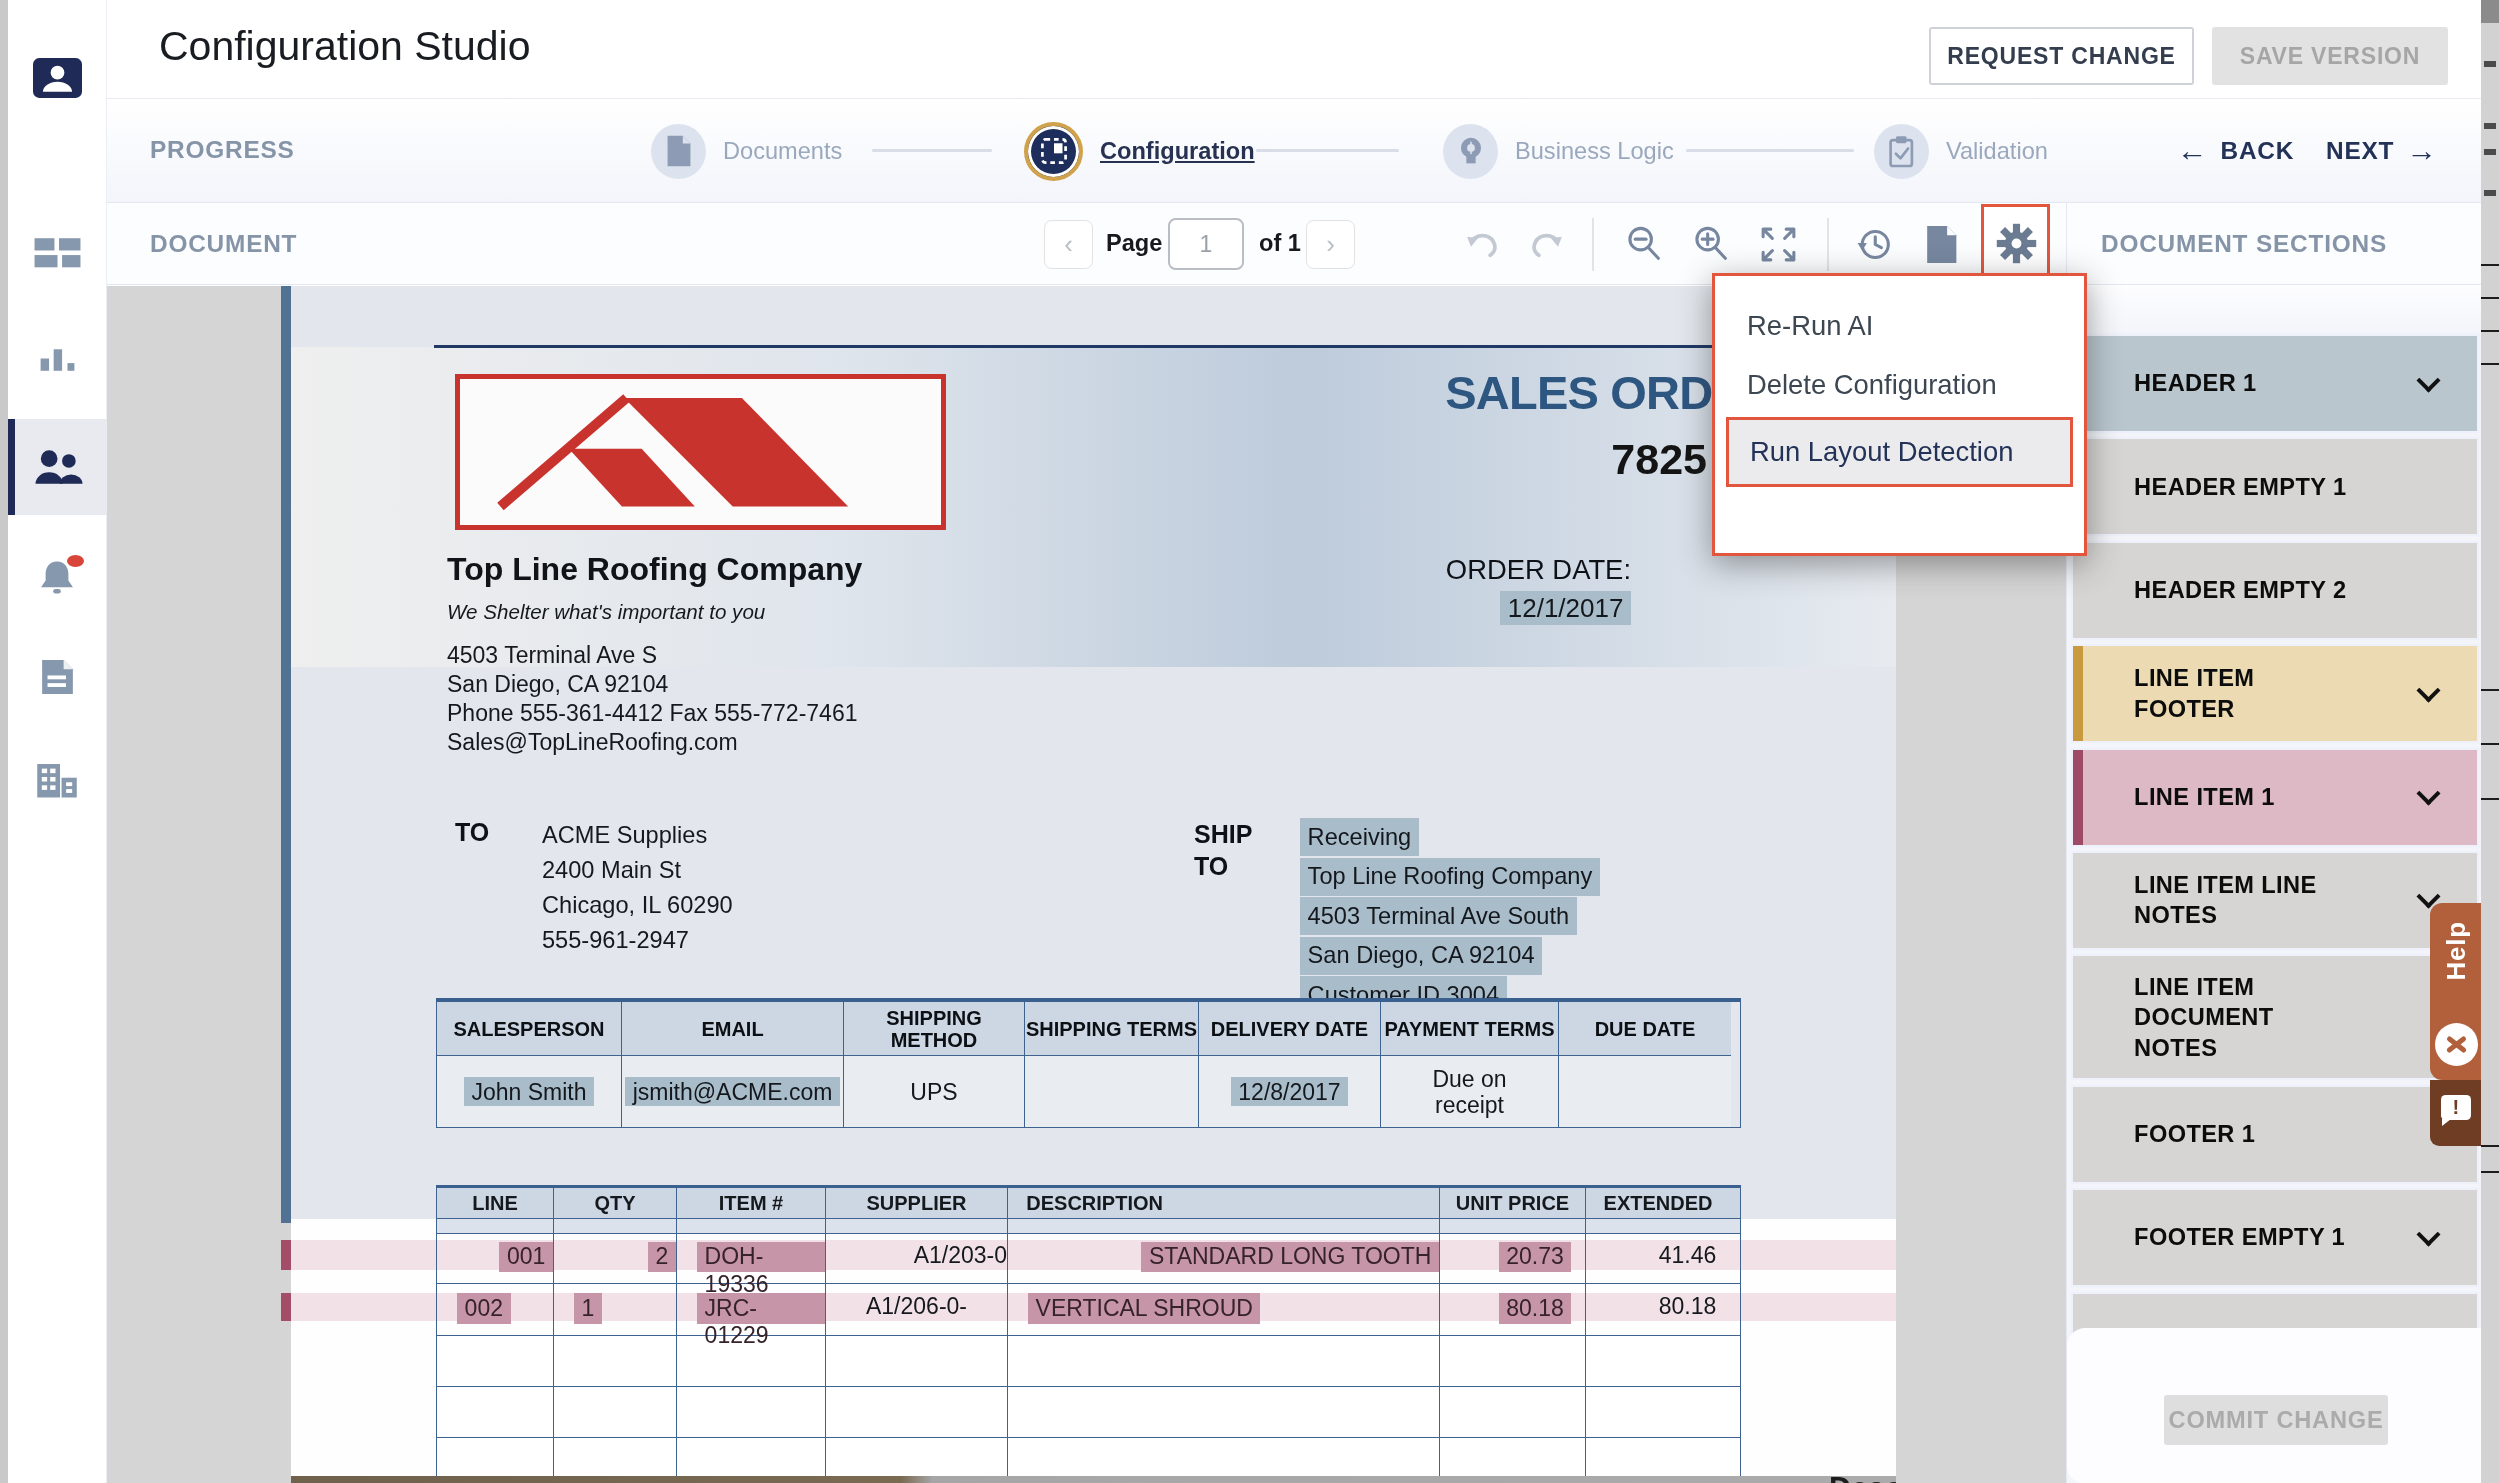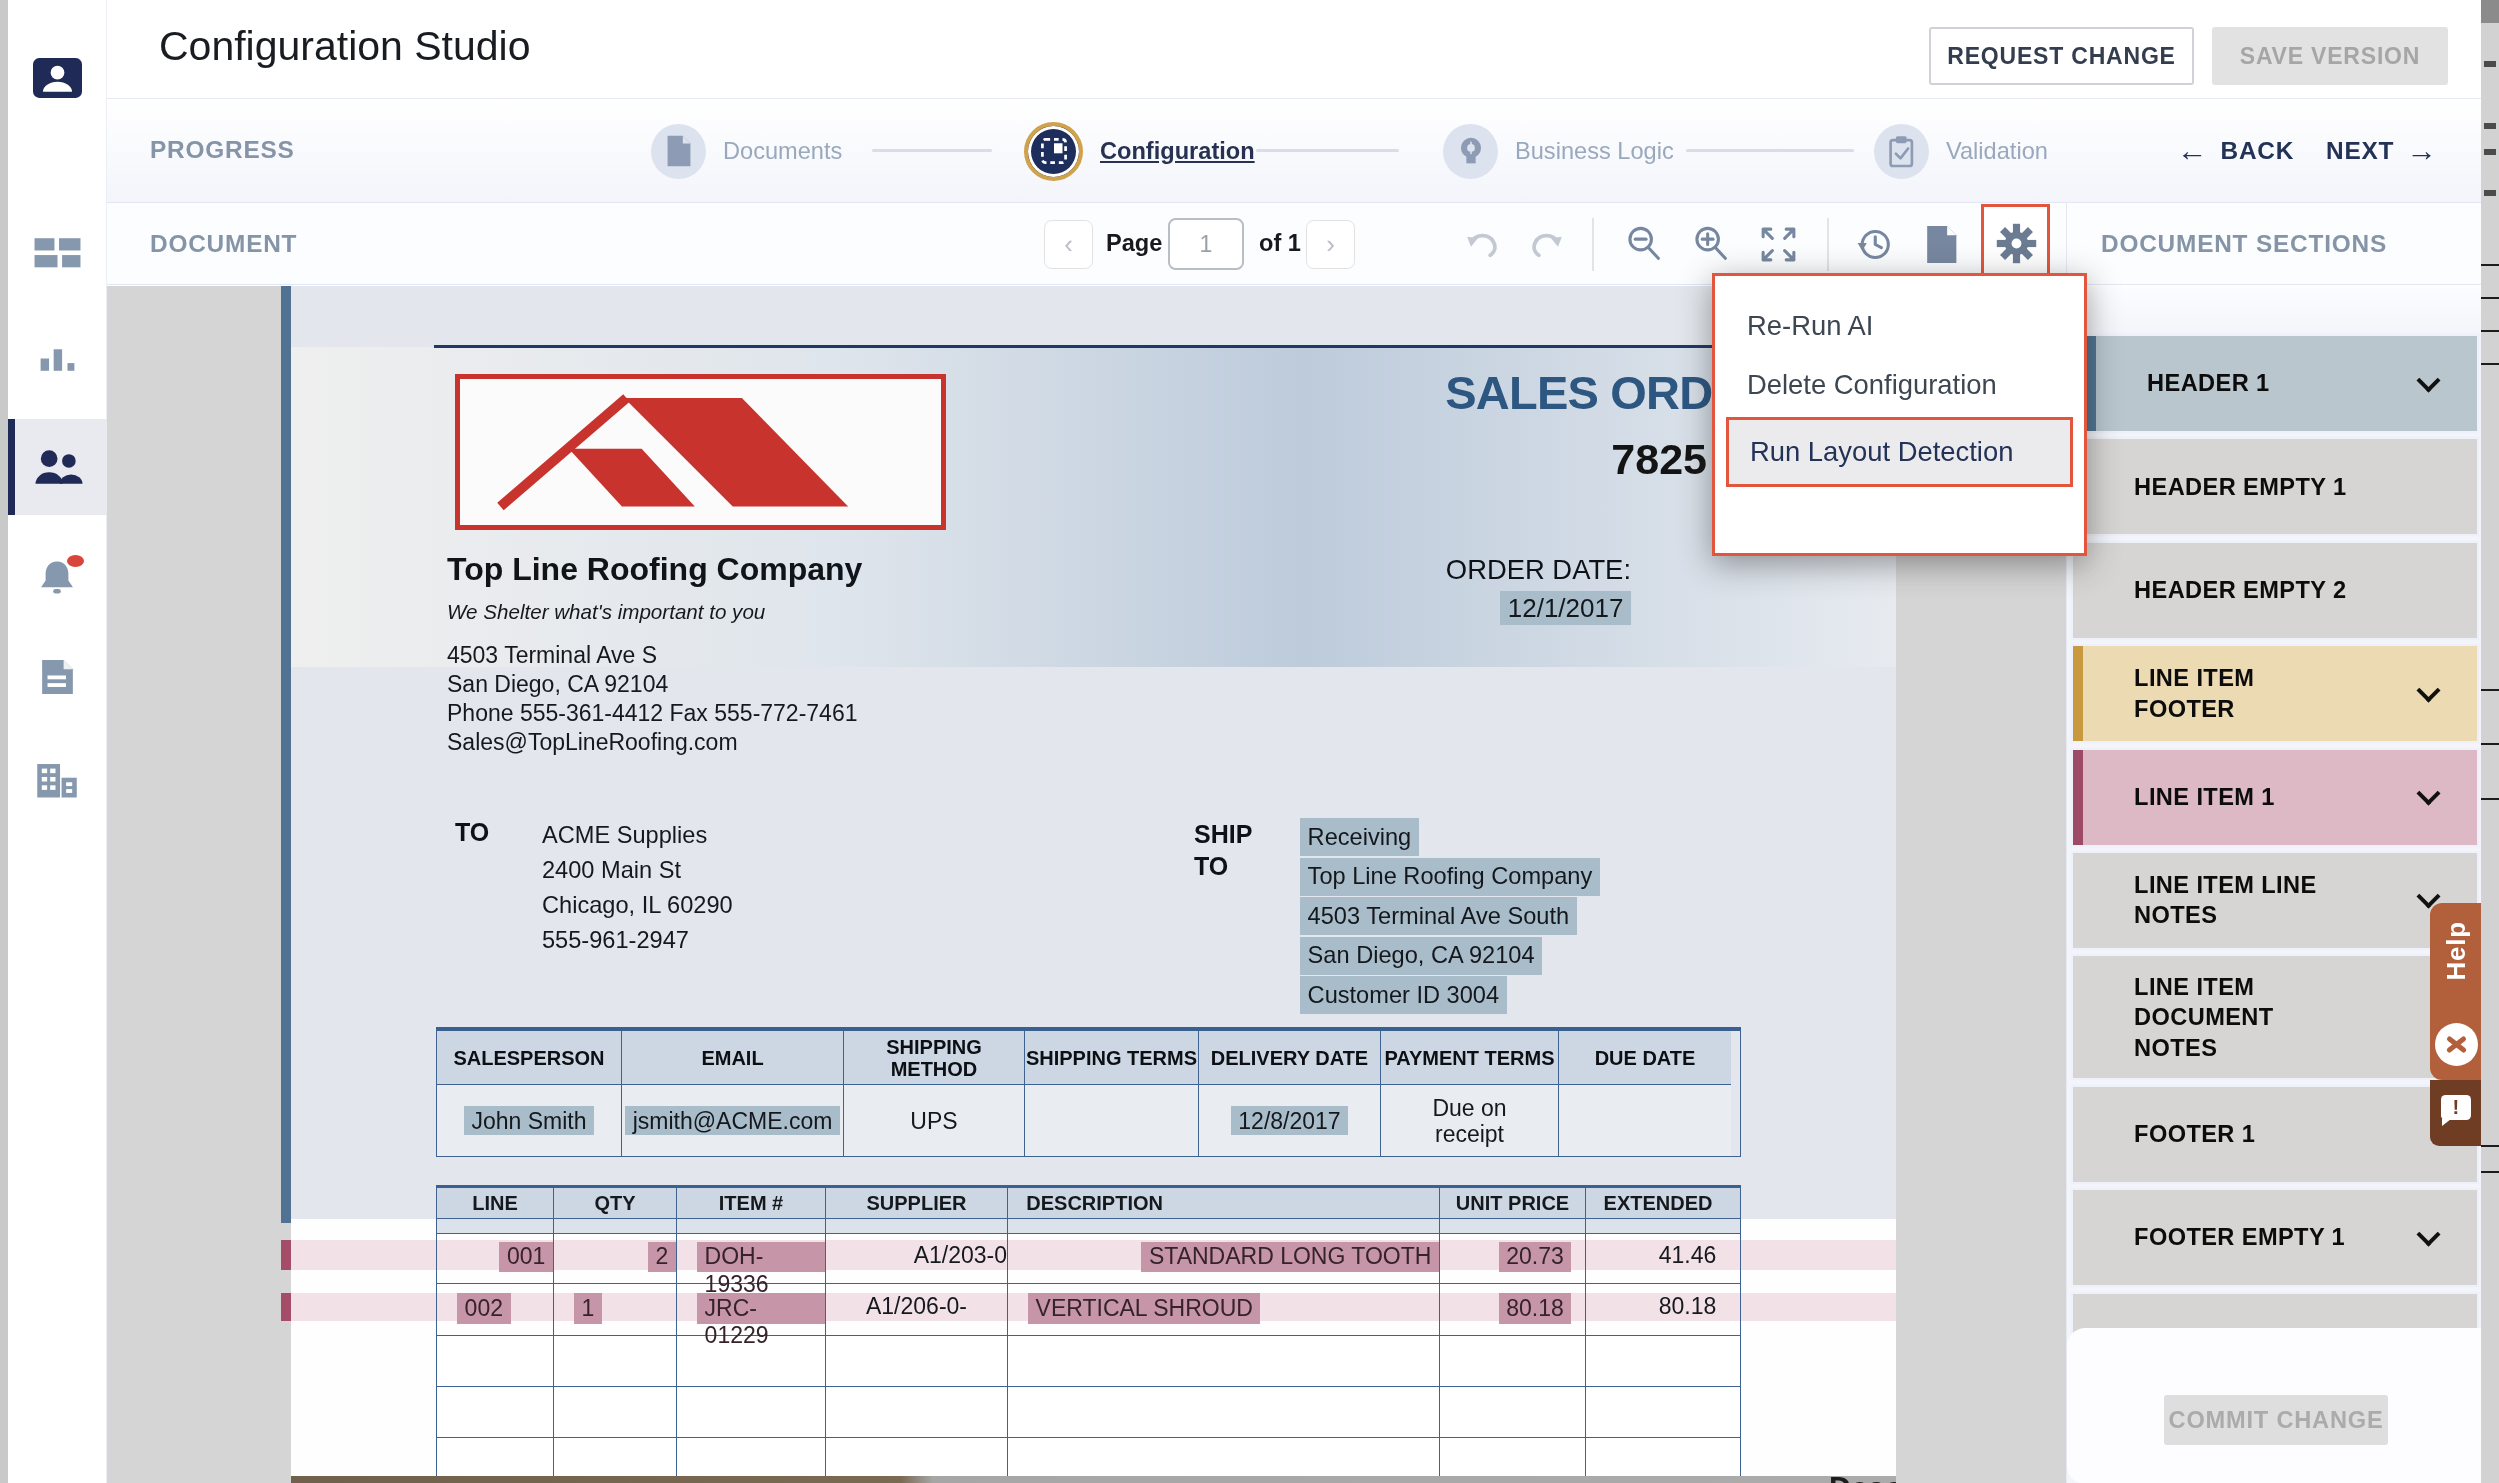--- a/index.html
+++ b/index.html
@@ -77,21 +77,21 @@
   .od-label { position:absolute; left:990px; top:268px; width:350px; text-align:right; font-size:27.4px; color:#0e1116; }
   .od-value-wrap { position:absolute; left:990px; top:305px; width:350px; text-align:right; }
   .chip { background:#a9bcca; color:#14181d; padding:1.5px 7.6px; display:inline-block; }
   .to-label { position:absolute; left:164px; top:532px; font-size:25px; font-weight:bold; color:#0e1116; }
   .to-lines { position:absolute; left:251px; top:532px; font-size:23.6px; color:#15191d; line-height:35px; }
   .shipto-label { position:absolute; left:903px; top:532px; font-size:25px; font-weight:bold; color:#0e1116; width:84px; line-height:32px; }
   .shipto-lines { position:absolute; left:1009px; top:532px; font-size:23.6px; color:#2a323c; line-height:35px; }
   .shipto-lines .chip { margin-bottom:1.5px; }
 
   
-  .info-table { position:absolute; left:145px; top:741px; width:1305px; border:1.5px solid #3f6391; border-top:4.6px solid #3a6090; }
+  .info-table { position:absolute; left:145px; top:712px; width:1305px; border:1.5px solid #3f6391; border-top:4.6px solid #3a6090; }
   .it-row { display:grid; grid-template-columns:184px 222px 181px 174px 182px 178px 173px; }
   .it-cell { border-left:1.5px solid #3f6391; display:flex; align-items:center; justify-content:center; text-align:center; }
   .it-cell:first-child { border-left:none; }
   .it-head { height:53px; background:#cdd7e3; font-size:20px; font-weight:bold; color:#0c0f13; line-height:22px; }
   .it-body { height:72px; background:#e9edf2; font-size:23px; color:#15191d; line-height:26px; border-top:1.5px solid #3f6391; }
 
   
   .line-table { position:absolute; left:145px; top:899px; width:1305px; border-left:1.5px solid #3f6391; border-right:1.5px solid #3f6391; }
   .lt-row { display:grid; grid-template-columns:116px 123px 149px 182px 432px 146px 145px; border-bottom:1.5px solid #3f6391; }
   .lt-cell { border-left:1.5px solid #3f6391; font-size:23px; color:#15191d; display:flex; align-items:flex-start; }
@@ -122,21 +122,21 @@
 
   
   .sections-panel { position:absolute; left:2066px; top:286px; width:415px; height:1198px; background:#f3f5fa; border-left:1.5px solid #e6e9f2; }
   .sections-top { position:absolute; left:0; top:0; width:415px; height:49px; background:linear-gradient(#fdfdff,#f3f5fa); }
   .sections-list { position:absolute; left:6.1px; top:50px; width:404px; display:flex; flex-direction:column; gap:8.4px; }
   .sec-item { position:relative; background:#d6d5d3; display:flex; align-items:center; cursor:pointer; box-shadow:0 0 0 2.3px #eef0fa; }
   .sec-item .label { margin-left:61px; font-size:23.6px; font-weight:bold; color:#0c0c0c; letter-spacing:0.4px; line-height:30.5px; width:244px; }
   .sec-item.h125 { height:95px; } .sec-item.h160 { height:122px; }
   .sec-accent { position:absolute; left:0; top:0; bottom:0; width:10px; }
   .sec-chevron { position:absolute; right:40px; top:50%; width:17px; height:17px; border-right:4.6px solid #111; border-bottom:4.6px solid #111; transform:translateY(-70%) rotate(45deg); cursor:pointer; }
-  .bg-header1 { background:#b9c6ce;margin-left:13px; } .acc-header1 { background:#4f7390; }
+  .bg-header1 { background:#b9c6ce; } .acc-header1 { background:#4f7390; }
   .bg-tan { background:#ecdab2; } .acc-tan { background:#c9993f; }
   .bg-pink { background:#dcb9c5; } .acc-pink { background:#9e4a66; }
   .commit-wrap { position:absolute; left:0; bottom:0; width:415px; height:156px; background:#fdfdff; border-radius:18.3px 0 0 18.3px; }
   .btn-commit { position:absolute; left:97px; top:67px; width:224px; height:50px; background:#dedede; border:none; border-radius:3px;
     font-size:23.6px; font-weight:bold; color:#ababab; letter-spacing:0.8px; }
 
   
   .help-tab { position:absolute; left:2430px; top:903px; width:51px; height:177px; background:#b2603c; border-radius:12.2px 0 0 12.2px; z-index:60; cursor:pointer; }
   .help-text { position:absolute; left:10.7px; top:18.3px; writing-mode:vertical-rl; transform:rotate(180deg); color:#fff; font-size:26px; font-weight:bold; letter-spacing:0.8px; }
   .help-close { position:absolute; left:4.6px; top:120px; width:43px; height:43px; border-radius:50%; background:#fff; z-index:61; cursor:pointer; }

